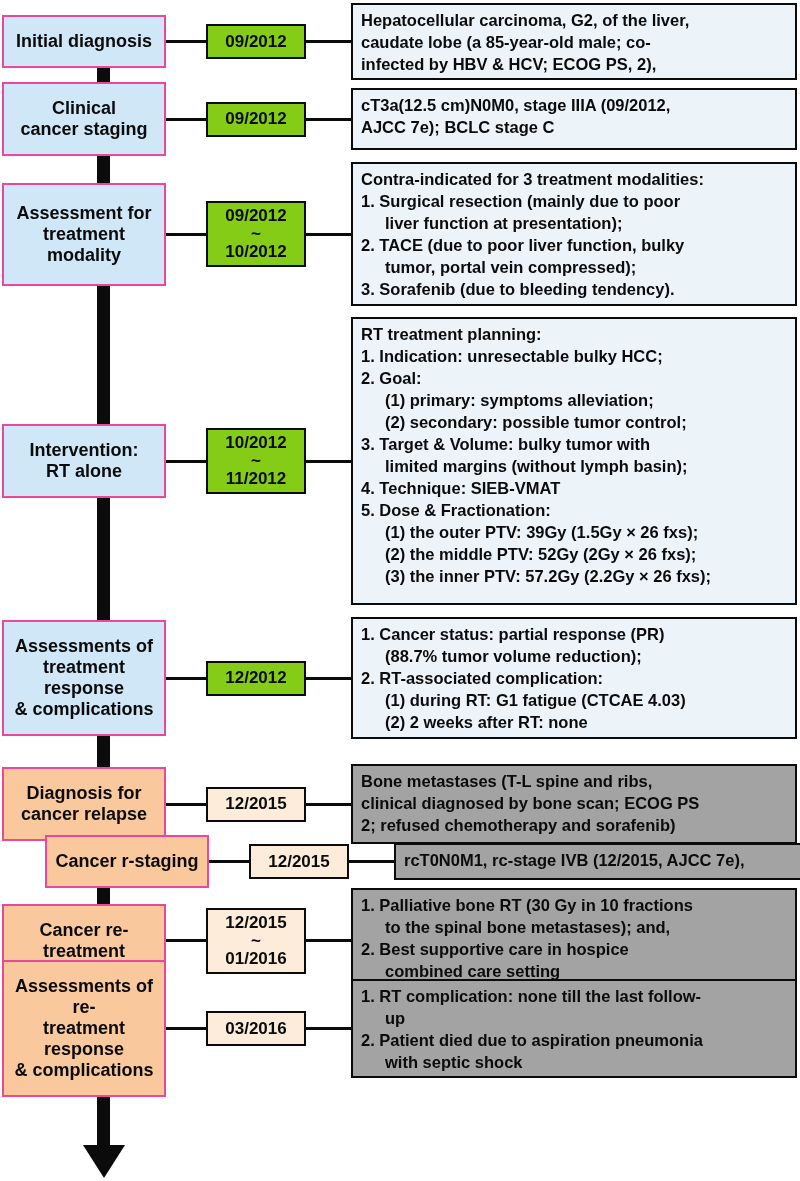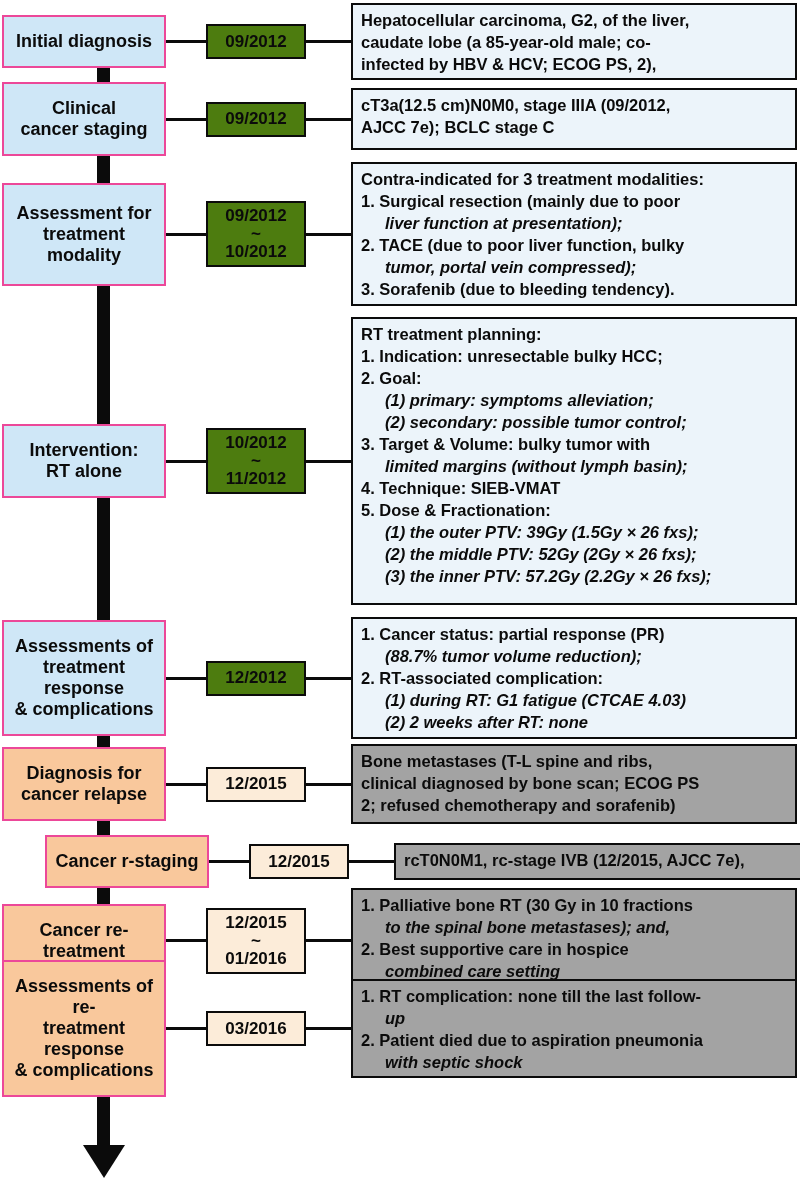--- a/index.html
+++ b/index.html
@@ -16,21 +16,21 @@
     border-left:21px solid transparent;border-right:21px solid transparent;
     border-top:33px solid #0b0b0b;z-index:0;}
 
   
   .row{position:absolute;left:0;width:800px;display:flex;align-items:center;z-index:1;}
   .row-1{top:3px;height:77px;}
   .row-2{top:88px;height:62px;}
   .row-3{top:162px;height:144px;}
   .row-4{top:317px;height:288px;}
   .row-5{top:617px;height:122px;}
-  .row-6{top:744px;height:80px;}
+  .row-6{top:764px;height:80px;}
   .row-7{top:843px;height:37px;margin-left:43px;}
   .row-8{top:888px;height:105px;}
   .row-9{top:979px;height:99px;}
 
   .stage-box{
     box-sizing:border-box;margin-left:2px;width:164px;flex-shrink:0;
     border:2px solid #ec4899;
     display:flex;flex-direction:column;justify-content:center;align-items:center;
     text-align:center;font-size:18px;line-height:21px;padding:14px 2px;
   }
@@ -50,32 +50,32 @@
   .conn{height:3px;background:#0b0b0b;flex-shrink:0;}
   .conn1{width:40px;}
   .conn2{width:45px;}
 
   .date-box{
     box-sizing:border-box;width:100px;min-height:35px;flex-shrink:0;
     border:2px solid #0b0b0b;padding:2px 0;
     display:flex;flex-direction:column;justify-content:center;align-items:center;
     text-align:center;font-size:17px;line-height:22px;
   }
-  .theme-blue .date-box{background:#4d7c0f;}
+  .theme-blue .date-box{background:#84cc16;}
   .theme-orange .date-box{background:#fcecd9;}
   .date-line.tilde{line-height:14px;}
 
   .detail-box{
     box-sizing:border-box;flex:1;margin-right:3px;align-self:stretch;
     border:2px solid #0b0b0b;padding:4px 6px 4px 8px;
     font-size:16.5px;line-height:22px;
   }
   .theme-blue .detail-box{background:#ecf4fa;}
   .theme-orange .detail-box{background:#a3a3a3;}
-  .detail-line.ind-1{padding-left:24px;font-style:italic;}
+  .detail-line.ind-1{padding-left:24px;}
 </style>
 </head>
 <body>
 
 <div class="canvas">
   <div class="arrow-shaft"></div>
   <div class="arrow-head"></div>
   <div id="rows-root">
       <div class="row row-1 theme-blue">
     <div class="stage-box">

